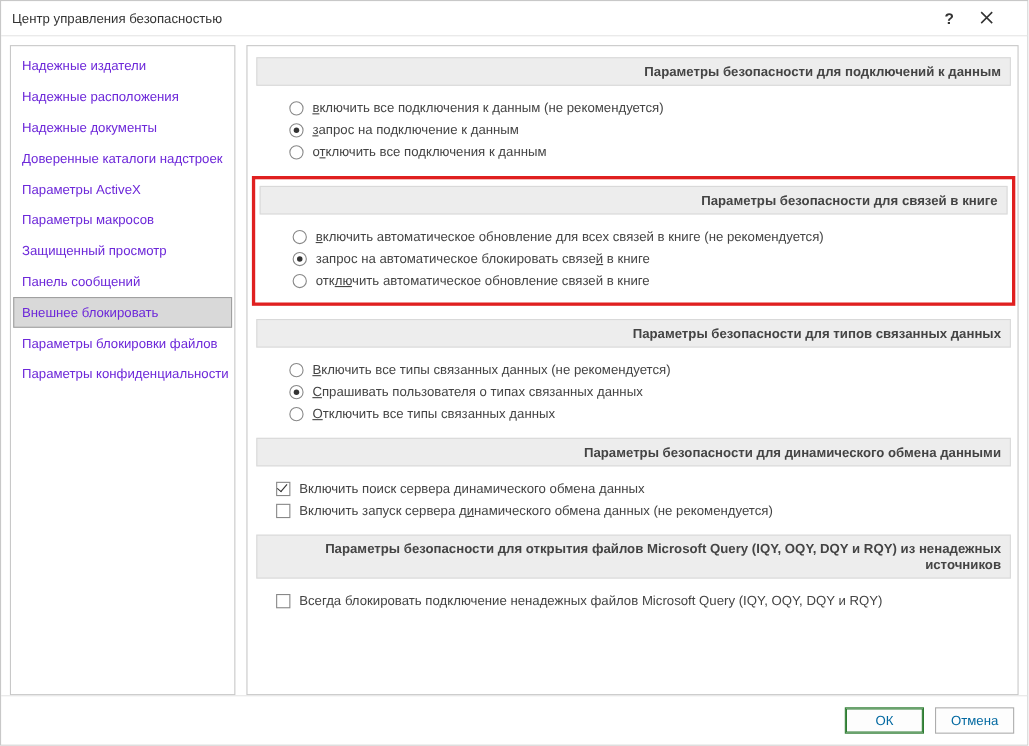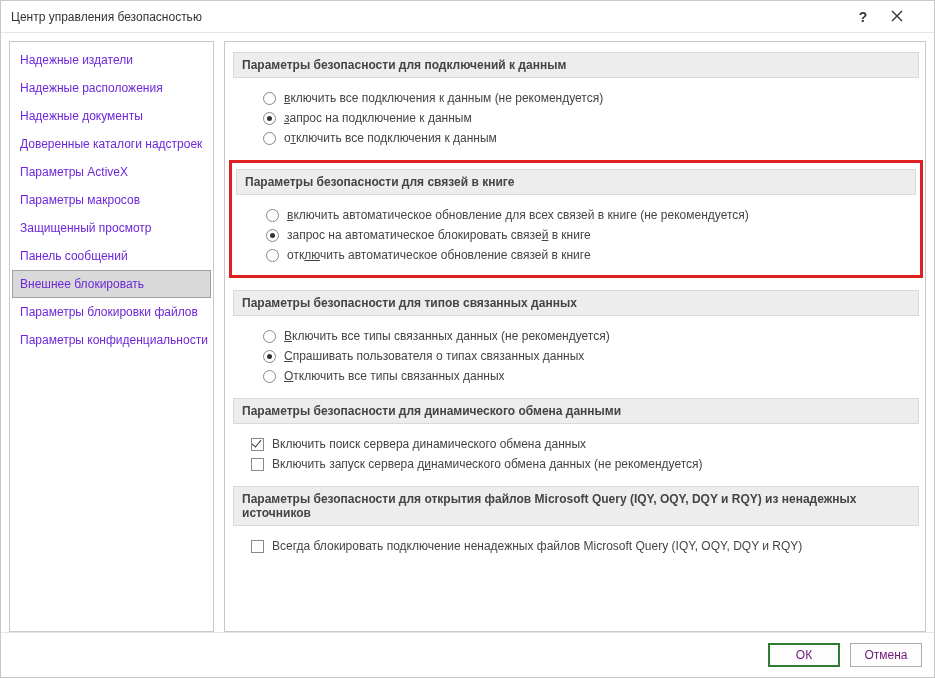--- a/index.html
+++ b/index.html
@@ -76,21 +76,21 @@
 
   .content {
     flex: 1;
     border: 1px solid #c8c8c8;
     background: #fff;
     padding: 10px 6px 6px 8px;
     overflow-y: auto;
     min-height: 0;
   }
 
-  .section { margin-bottom: 12px; }
+  .section { margin-bottom: 12px; text-align: right; }
   .section.highlight {
     border: 3px solid #e02020;
     border-radius: 0;
     padding: 6px 4px 10px 4px;
     margin-left: -4px;
     margin-right: -4px;
   }
   .section-header {
     background: #ededed;
     border: 1px solid #d9d9d9;
@@ -150,21 +150,21 @@
     gap: 10px;
     padding: 10px 12px;
     border-top: 1px solid #e5e5e5;
   }
   .btn {
     min-width: 72px;
     height: 24px;
     border: 1px solid #adadad;
     background: #fdfdfd;
     font-size: 12px;
-    color: #701a75;
+    color: #0369a1;
     display: flex;
     align-items: center;
     justify-content: center;
     cursor: default;
   }
   .btn.primary {
     border: 1px solid #2e7d32;
     box-shadow: inset 0 0 0 1px #2e7d32;
   }
 </style>

